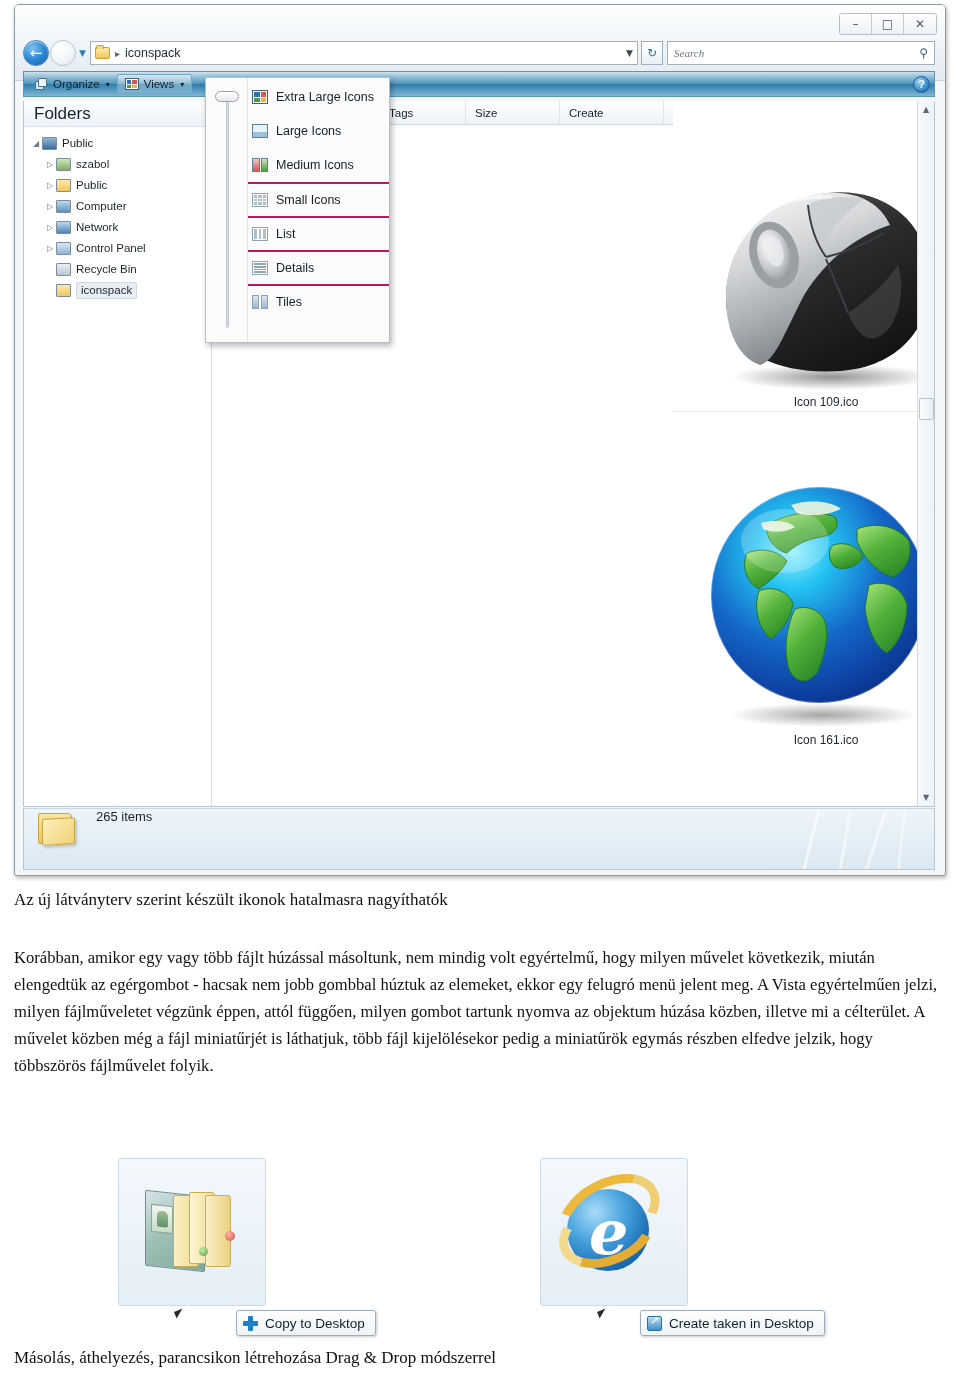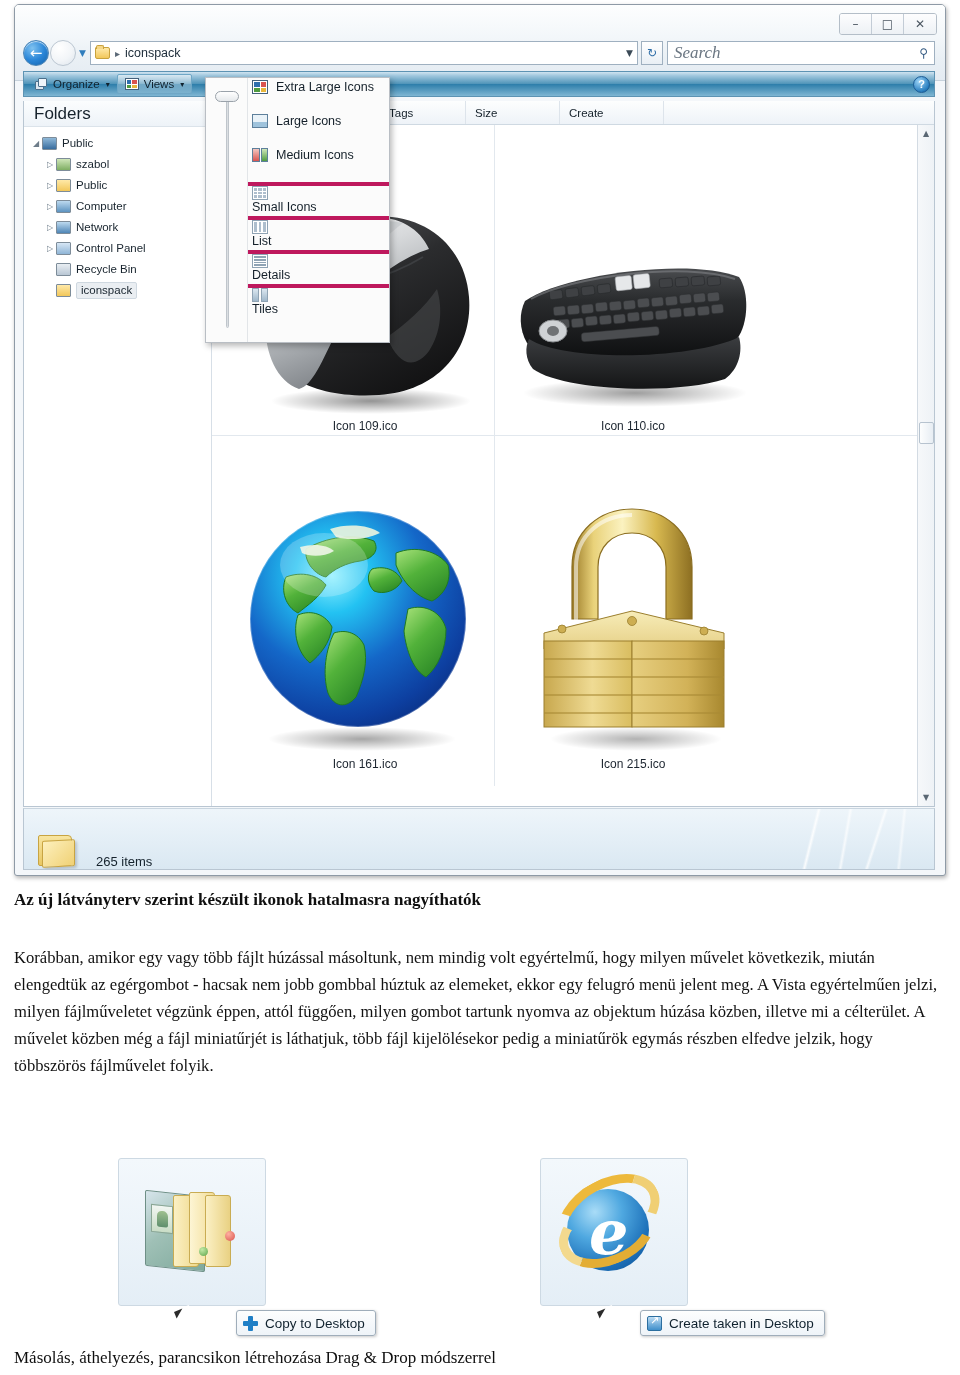--- a/index.html
+++ b/index.html
@@ -99,21 +99,21 @@
     display:flex; align-items:center; justify-content:center;
     color:#2f6ea8; font-size:12px; font-family:"DejaVu Sans",sans-serif;
   }
   #search-box {
     width: 268px; height: 24px; margin-left: 4px; flex:0 0 auto;
     background:#ffffff; border:1px solid #9fb0c0;
     display:flex; align-items:center; padding: 0 6px;
   }
   #search-placeholder {
     flex:1 1 auto; font-family:"Liberation Serif",serif; font-style: italic;
-    font-size: 17px; color:#6a7682;
+    font-size: 11px; color:#6a7682;
   }
   #search-icon { color:#3a5f86; font-size:12px; font-family:"DejaVu Sans",sans-serif; }
 
   
   #command-bar {
     position:absolute; left:8px; top:66px; right:10px; height:26px;
     background: linear-gradient(to bottom,#cfe3f0 0%, #9ec6dd 16%, #4e93b8 50%, #2f7fab 52%, #7fb6d3 100%);
     border: 1px solid #5d93b3;
     display:flex; align-items:center; padding: 0 4px;
   }
@@ -192,21 +192,21 @@
   .ic-network { background: linear-gradient(to bottom,#bcd9ef,#4f86b6); border-color:#35648f; }
   .ic-control { background: linear-gradient(to bottom,#d6e6f5,#8fb5d6); border-color:#5e87ab; }
   .ic-recycle { background: linear-gradient(to bottom,#e9eef3,#b9c7d4); border-color:#8b9aa8; }
   .tree-row.selected .node-label {
     background:#eaeef2; border:1px solid #cfd8e0; border-radius:2px; padding:0 4px;
   }
   .node-label { line-height:15px; }
   .tree-indent { padding-left: 14px; }
 
   
-  #filelist-pane { flex:1 1 auto; display:flex; flex-direction:column; background:#ffffff; position:relative; }
+  #filelist-pane { flex:1 1 auto; display:flex; flex-direction:row; background:#ffffff; position:relative; }
   #column-header {
     height: 24px; display:flex; align-items:stretch; flex:0 0 auto;
     background: linear-gradient(to bottom,#fdfefe,#eef3f8);
     border-bottom:1px solid #cfd9e2;
   }
   .col {
     display:flex; align-items:center; padding-left:9px;
     border-right:1px solid #dde4eb;
     font-family:"Liberation Sans", sans-serif; font-size:11.5px; color:#14202a;
   }
@@ -237,21 +237,21 @@
     position:absolute; left:1px; width:15px; height:22px; top: 280px;
     background: linear-gradient(to right,#fdfefe,#e7edf3);
     border:1px solid #b7c3cf; border-radius:2px;
   }
 
   
   #details-pane {
     position:absolute; left:8px; right:10px; bottom:5px; height:62px;
     background: linear-gradient(to bottom,#eef5fa 0%, #e3eef6 55%, #dae8f2 100%);
     border:1px solid #b9c6d2; border-top:1px solid #c9d5df;
-    display:flex; align-items:flex-end; padding-left:12px; overflow:hidden;
+    display:flex; align-items:flex-start; padding-left:12px; overflow:hidden;
   }
   #status-folder-icon {
     width:42px; height:38px; flex:0 0 auto; position:relative; margin-right:18px;
   }
   #status-folder-icon .back {
     position:absolute; left:2px; top:4px; width:34px; height:31px;
     background: linear-gradient(to bottom,#f8e5a0,#e9c863);
     border:1px solid #c8a442; border-radius:2px 4px 2px 2px;
   }
   #status-folder-icon .front {
@@ -290,24 +290,24 @@
     background: linear-gradient(to right,#c9ced3,#eef0f2);
     border:1px solid #bfc5cb; border-radius:2px;
   }
   #slider-thumb {
     position:absolute; left:9px; top:13px; width:24px; height:11px;
     background: linear-gradient(to bottom,#ffffff,#e6e9ec);
     border:1px solid #9aa2aa; border-radius:6px;
   }
   #views-items-col { flex:1 1 auto; padding-top:2px; }
   .views-item {
-    display:flex; height:34px; padding-left:4px;
+    display:flex; align-items:center; height:34px; padding-left:4px;
     font-family:"Liberation Sans", sans-serif; font-size:12.5px; color:#14202a;
   }
-  .views-item.sep-above { border-top:4px solid #be185d;flex-direction:column; }
+  .views-item.sep-above { border-top:2px solid #be185d; }
   .views-item .vi-icon { width:16px; height:14px; margin-right:8px; flex:0 0 auto; }
   .vi-label { white-space:nowrap; }
   
   .gl-xl {
     background:#ffffff; border:1px solid #44607a;
     display:grid; grid-template-columns:1fr 1fr; grid-template-rows:1fr 1fr; gap:1px; padding:1px;
   }
   .gl-xl b:nth-child(1){ background:#2f6fae; }
   .gl-xl b:nth-child(2){ background:#d9534f; }
   .gl-xl b:nth-child(3){ background:#4f9b3f; }
@@ -328,21 +328,21 @@
   .gl-list { display:flex; gap:2px; border:1px solid #8fa3b4; padding:1px; background:#ffffff; }
   .gl-list b { flex:1 1 auto; background:#aebecd; }
   .gl-det { display:flex; flex-direction:column; gap:1px; border:1px solid #8fa3b4; padding:1px; background:#ffffff; }
   .gl-det b { height:2px; background:#8fa3b4; }
   .gl-tiles { display:flex; gap:2px; }
   .gl-tiles b { flex:1 1 auto; border:1px solid #8fa3b4; background: linear-gradient(to bottom,#dbe7f0,#9fb7ca); }
 
   
   #caption-top {
     position:absolute; left:14px; top:890px; width:930px;
-    font-family:"Liberation Serif", serif; font-size:17px; font-weight:bold; color:#0f0f0f;
+    font-family:"Liberation Serif", serif; font-size:17px; font-weight:normal; color:#0f0f0f;
   }
   #body-paragraph {
     position:absolute; left:14px; top:944px; width:930px;
     font-family:"Liberation Serif", serif; font-size:16.6px; line-height:27px;
     color:#111111; text-align:left;
   }
   #caption-bottom {
     position:absolute; left:14px; top:1348px; width:930px;
     font-family:"Liberation Serif", serif; font-size:17px; color:#0f0f0f;
   }

